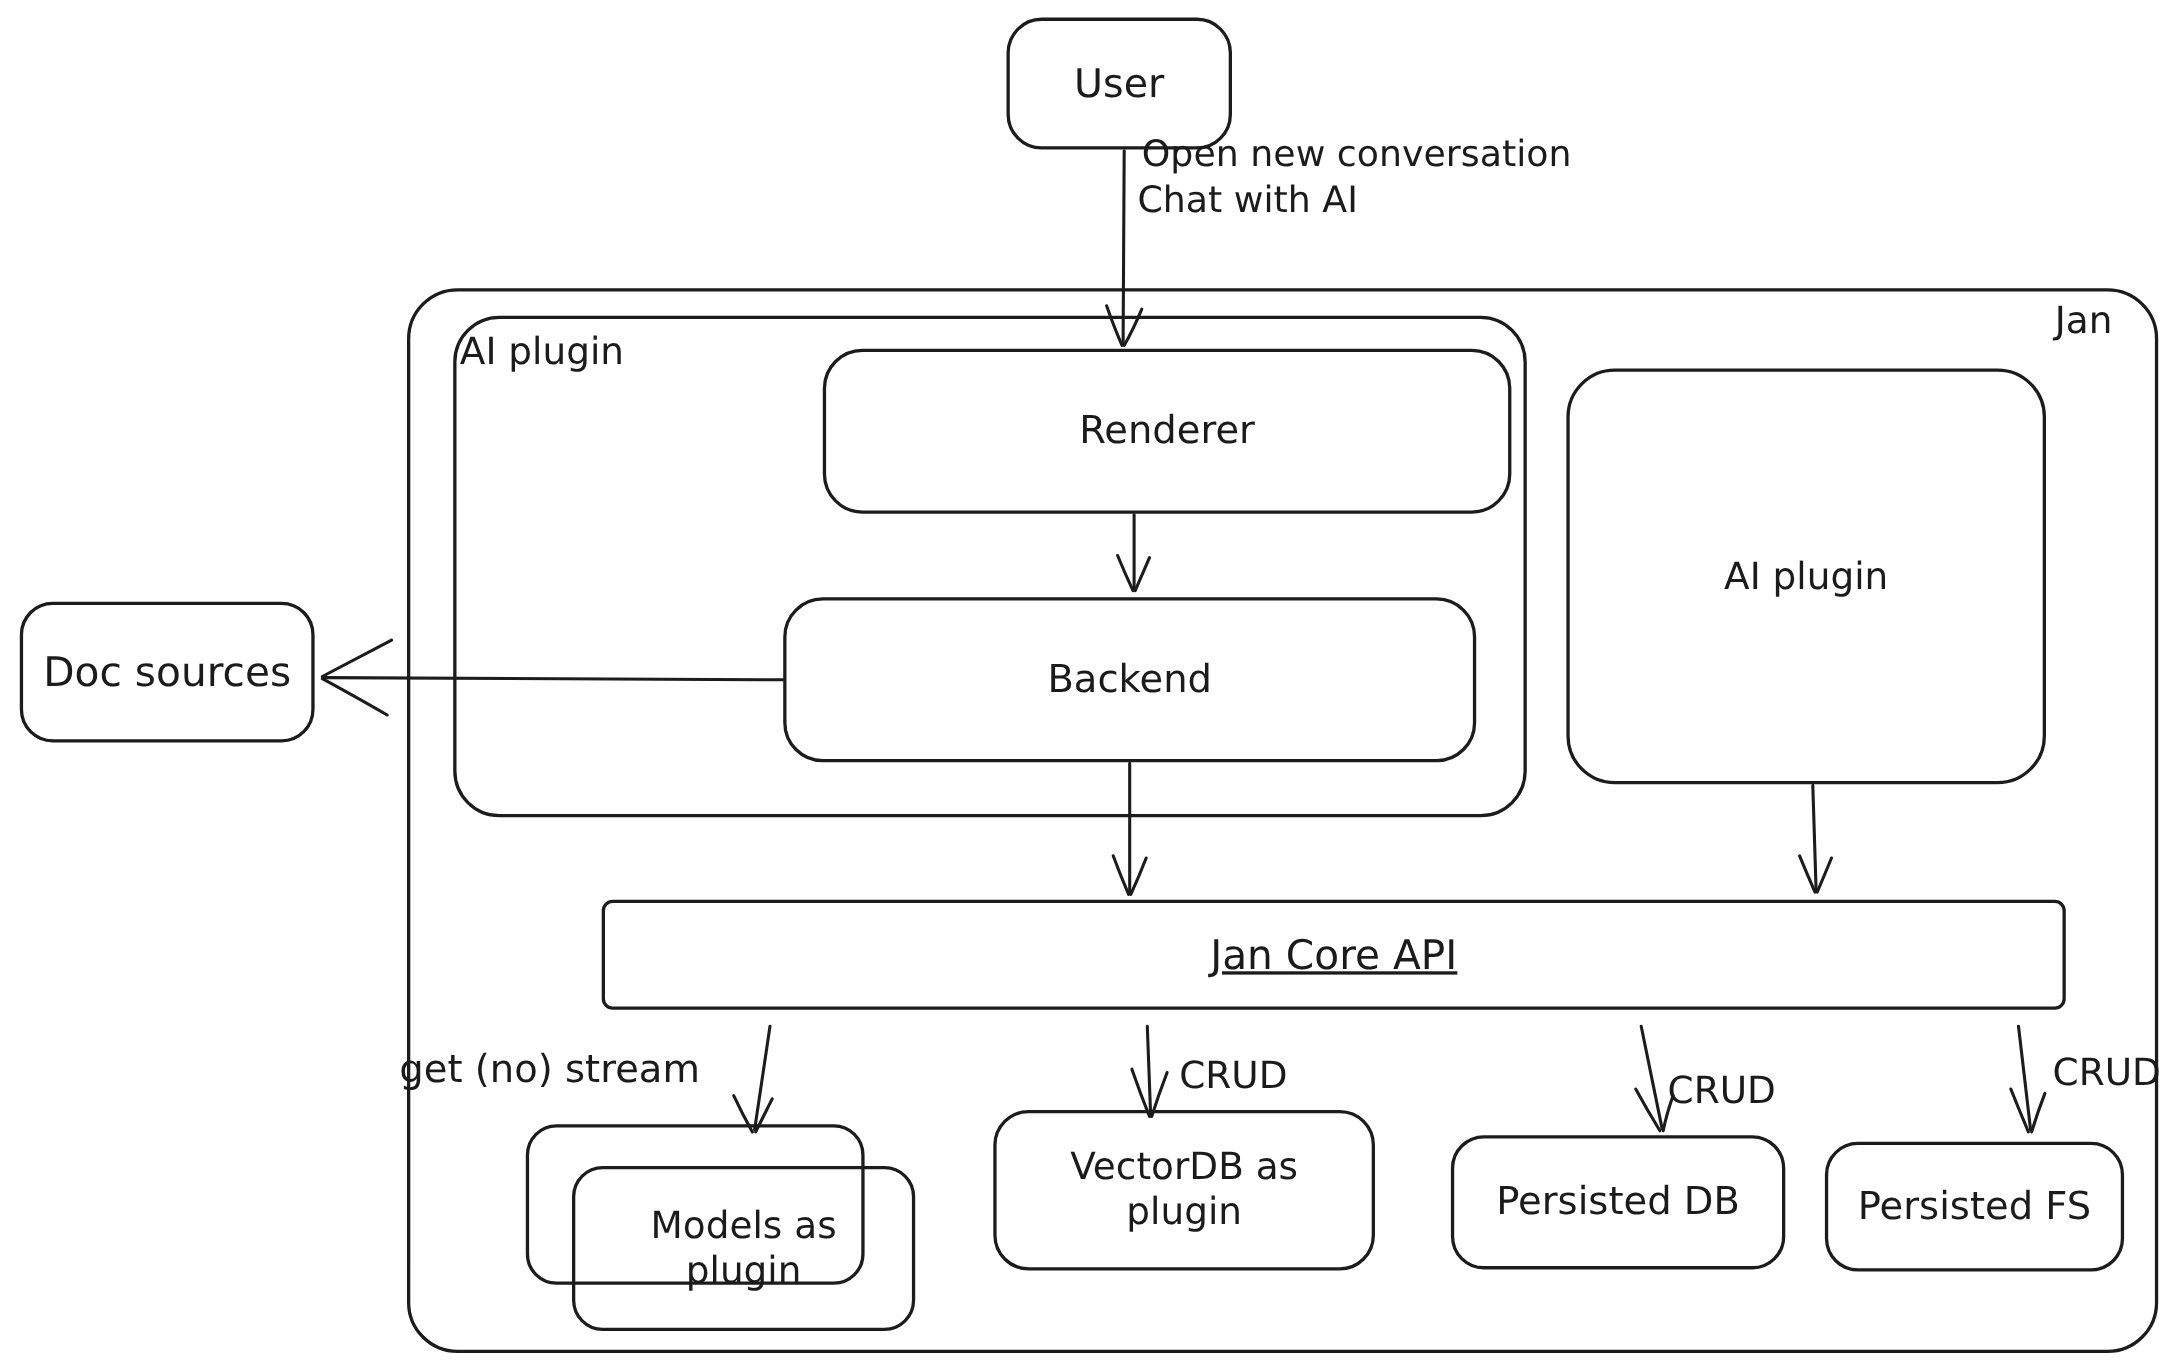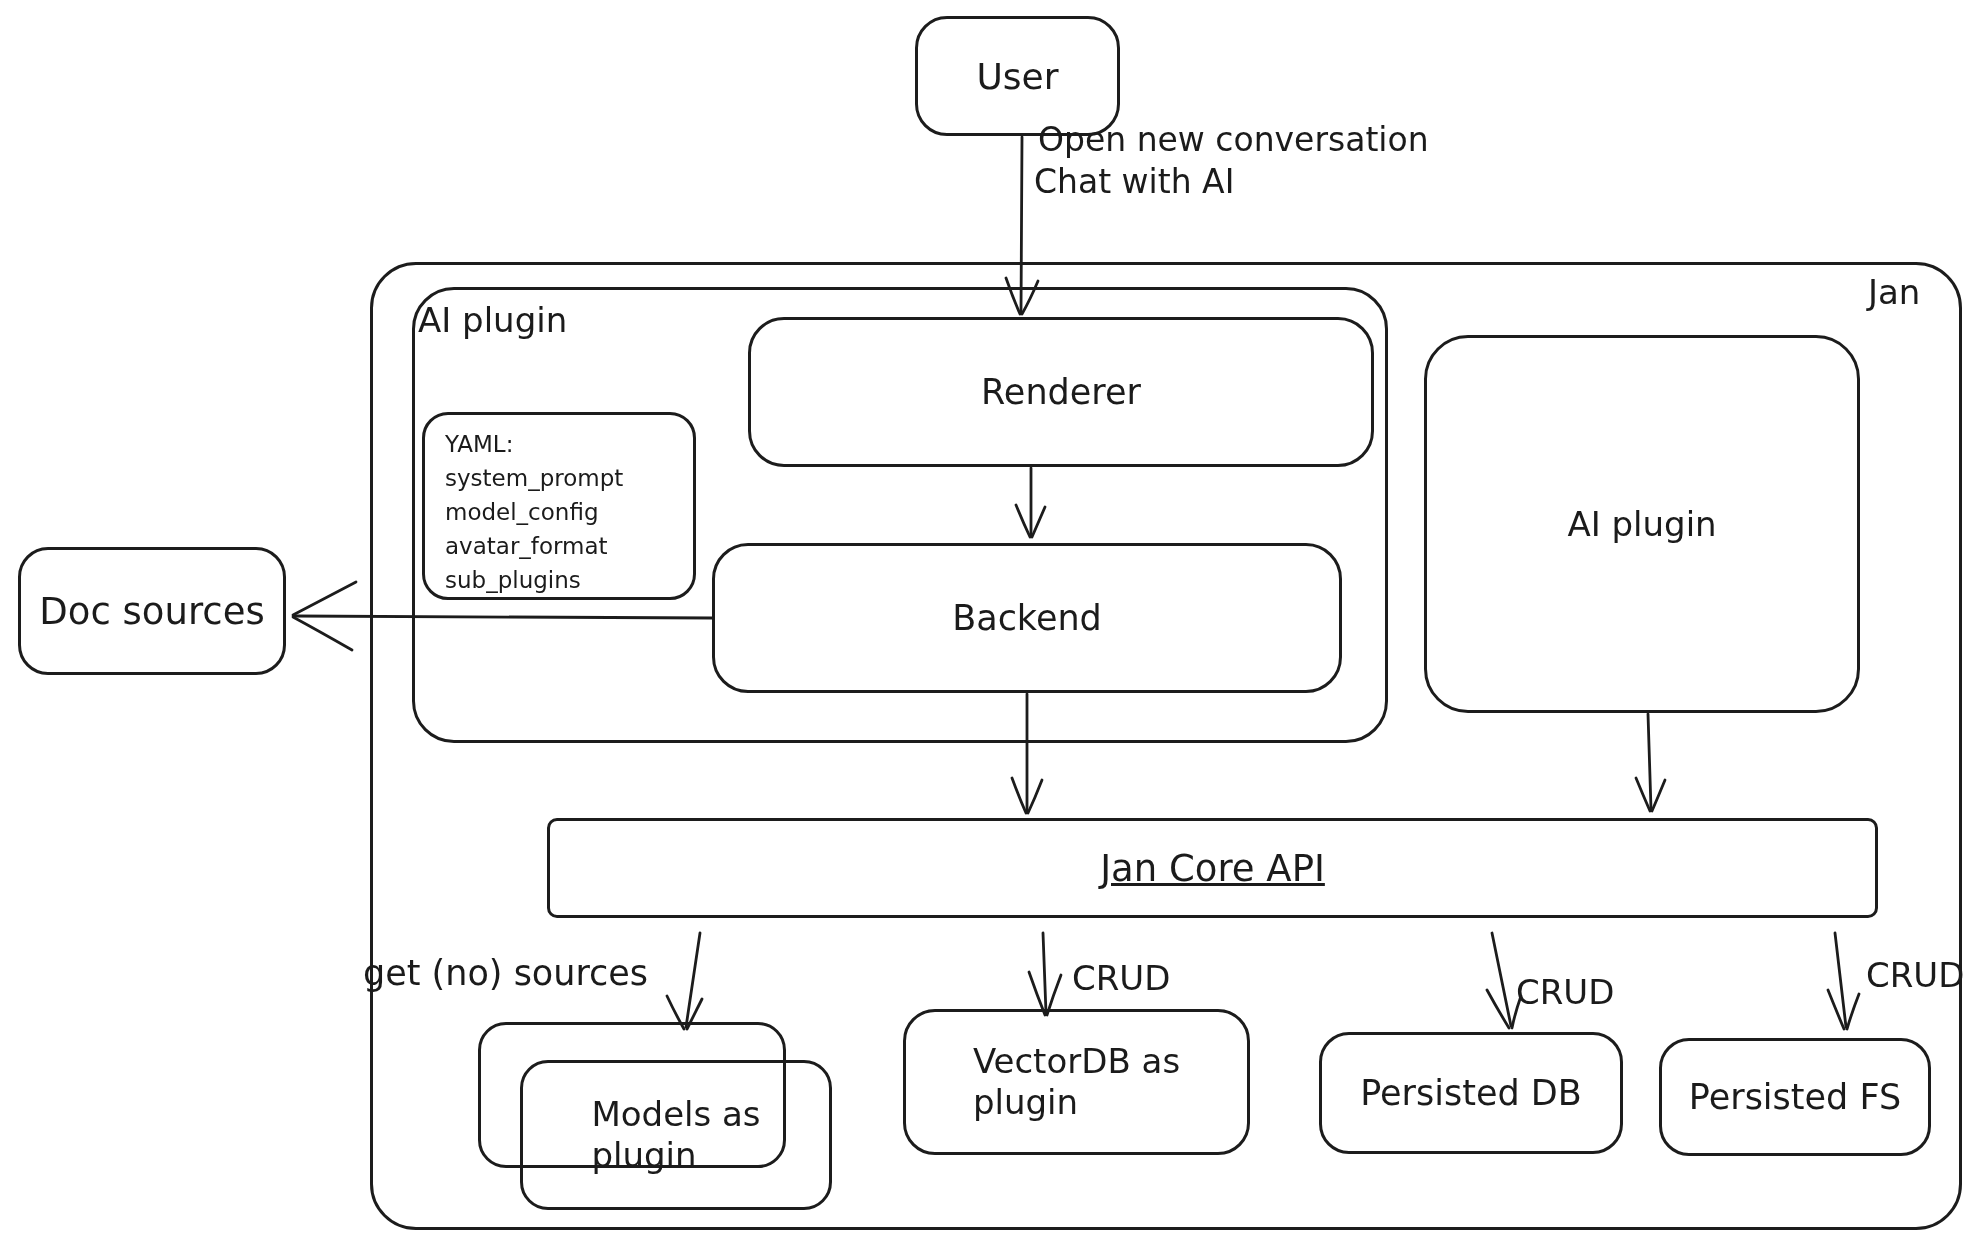--- a/index.html
+++ b/index.html
@@ -2,21 +2,21 @@
 <html><head>
 <meta charset="utf-8">
 <style>
   html,body{margin:0;padding:0;background:#ffffff;}
   .canvas{
     position:relative;width:1981px;height:1246px;background:#ffffff;overflow:hidden;
     font-family:"DejaVu Sans", sans-serif;color:#1b1b1b;
   }
   .box{
     position:absolute;border:3px solid #1c1c1c;border-radius:28px;background:transparent;
-    display:flex;align-items:center;justify-content:center;
+    display:flex;align-items:center;justify-content:center;text-align:center;
     box-sizing:border-box;
   }
   .label{position:absolute;white-space:nowrap;color:#1b1b1b;}
   .multiline{line-height:1.22;}
   .yaml-box{
     position:absolute;border:3px solid #1c1c1c;border-radius:26px;background:#ffffff;
     box-sizing:border-box;padding:12px 10px 10px 20px;font-size:23px;line-height:34px;
     text-align:left;
   }
   .yaml-box div{white-space:nowrap;}
@@ -37,45 +37,38 @@
   <div class="box" style="left:370px;top:262px;width:1592px;height:968px;border-radius:46px;"></div>
   <div class="label" style="left:1868px;top:272px;font-size:34px;">Jan</div>
 
   <div class="box" style="left:412px;top:287px;width:976px;height:456px;border-radius:42px;"></div>
   <div class="label" style="left:418px;top:300px;font-size:34px;">AI plugin</div>
 
   <div class="box" style="left:748px;top:317px;width:626px;height:150px;border-radius:36px;font-size:35px;">
     <span>Renderer</span>
   </div>
 
-  <div class="yaml-box" style="left:422px;top:412px;width:274px;height:188px;">
-    <div>YAML:</div>
-    <div>system_prompt</div>
-    <div>model_config</div>
-    <div>avatar_format</div>
-    <div>sub_plugins</div>
-  </div>
 
   <div class="box" style="left:18px;top:547px;width:268px;height:128px;border-radius:30px;font-size:37px;">
     <span>Doc sources</span>
   </div>
 
   <div class="box" style="left:712px;top:543px;width:630px;height:150px;border-radius:36px;font-size:35px;">
     <span>Backend</span>
   </div>
 
   <div class="box" style="left:1424px;top:335px;width:436px;height:378px;border-radius:44px;font-size:34px;">
     <span>AI plugin</span>
   </div>
 
   <div class="box" style="left:547px;top:818px;width:1331px;height:100px;border-radius:10px;font-size:37px;text-decoration:underline;">
     <span>Jan Core API</span>
   </div>
 
-  <div class="label" style="left:363px;top:953px;font-size:35px;">get (no) sources</div>
+  <div class="label" style="left:363px;top:953px;font-size:35px;">get (no) stream</div>
   <div class="label" style="left:1072px;top:958px;font-size:34px;">CRUD</div>
   <div class="label" style="left:1516px;top:972px;font-size:34px;">CRUD</div>
   <div class="label" style="left:1866px;top:955px;font-size:34px;">CRUD</div>
 
   <div class="box" style="left:478px;top:1022px;width:308px;height:146px;border-radius:28px;"></div>
   <div class="box multiline" style="left:520px;top:1060px;width:312px;height:150px;border-radius:28px;font-size:34px;background:transparent;">
     <span>
       <span>Models as</span><br>
       <span>plugin</span>
     </span>

